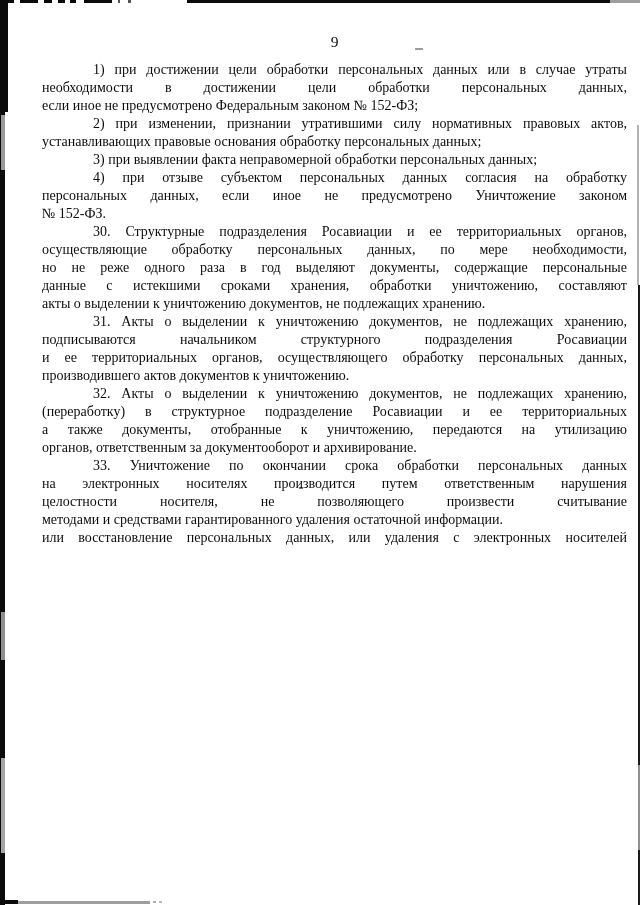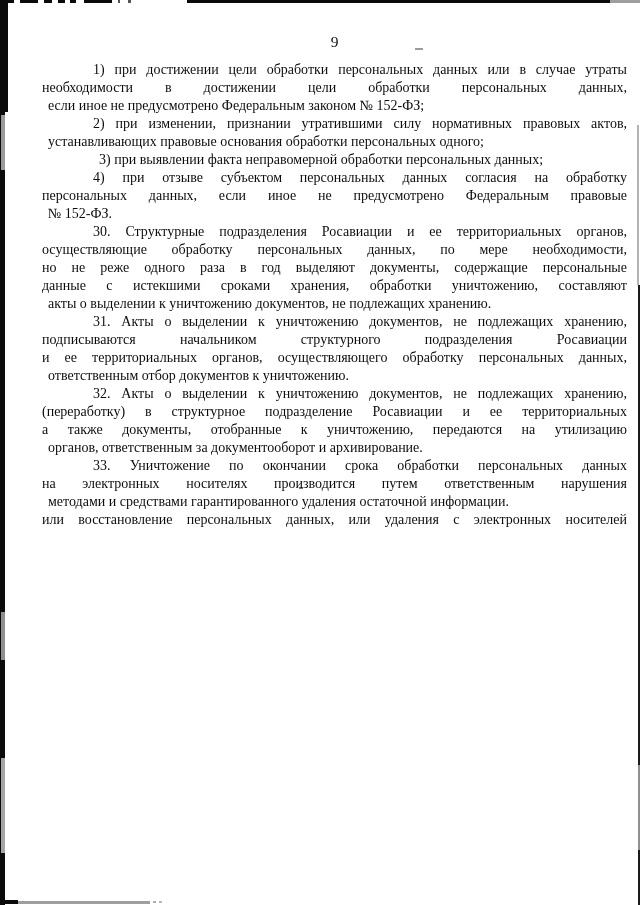--- a/index.html
+++ b/index.html
@@ -40,21 +40,21 @@
   .page-number{
     position:absolute;left:42px;top:33px;width:585px;
     text-align:center;font-size:15.5px;color:var(--text,#0d0d0d);
   }
   .content{
     position:absolute;left:42px;top:61px;width:585px;
     font-size:14px;line-height:18px;color:var(--text,#0d0d0d);
   }
   .line{height:18px;text-align:justify;text-align-last:justify;}
   .line.first{text-indent:51px;}
-  .line.last{text-align-last:left;margin-left:6px;}
+  .line.last{text-align-last:left;}
 </style>
 </head>
 <body>
 
 <div class="page">
 
   <div class="a left-bar"></div>
   <div class="a left-bar-top"></div>
   <div class="a left-gray-1"></div>
   <div class="a left-gray-2"></div>
@@ -83,49 +83,50 @@
   <div class="page-number">9</div>
 
   <div class="content">
       <div>
         <div class="line first">1) при достижении цели обработки персональных данных или в случае утраты</div>
         <div class="line">необходимости в достижении цели обработки персональных данных,</div>
         <div class="line last">если иное не предусмотрено Федеральным законом № 152-ФЗ;</div>
       </div>
       <div>
         <div class="line first">2) при изменении, признании утратившими силу нормативных правовых актов,</div>
-        <div class="line last">устанавливающих правовые основания обработки персональных одного;</div>
+        <div class="line last">устанавливающих правовые основания обработку персональных данных;</div>
       </div>
       <div>
         <div class="line first last">3) при выявлении факта неправомерной обработки персональных данных;</div>
       </div>
       <div>
         <div class="line first">4) при отзыве субъектом персональных данных согласия на обработку</div>
-        <div class="line">персональных данных, если иное не предусмотрено Федеральным правовые</div>
+        <div class="line">персональных данных, если иное не предусмотрено Уничтожение законом</div>
         <div class="line last">№ 152-ФЗ.</div>
       </div>
       <div>
         <div class="line first">30. Структурные подразделения Росавиации и ее территориальных органов,</div>
         <div class="line">осуществляющие обработку персональных данных, по мере необходимости,</div>
         <div class="line">но не реже одного раза в год выделяют документы, содержащие персональные</div>
         <div class="line">данные с истекшими сроками хранения, обработки уничтожению, составляют</div>
         <div class="line last">акты о выделении к уничтожению документов, не подлежащих хранению.</div>
       </div>
       <div>
         <div class="line first">31. Акты о выделении к уничтожению документов, не подлежащих хранению,</div>
         <div class="line">подписываются начальником структурного подразделения Росавиации</div>
         <div class="line">и ее территориальных органов, осуществляющего обработку персональных данных,</div>
-        <div class="line last">ответственным отбор документов к уничтожению.</div>
+        <div class="line last">производившего актов документов к уничтожению.</div>
       </div>
       <div>
         <div class="line first">32. Акты о выделении к уничтожению документов, не подлежащих хранению,</div>
         <div class="line">(переработку) в структурное подразделение Росавиации и ее территориальных</div>
         <div class="line">а также документы, отобранные к уничтожению, передаются на утилизацию</div>
         <div class="line last">органов, ответственным за документооборот и архивирование.</div>
       </div>
       <div>
         <div class="line first">33. Уничтожение по окончании срока обработки персональных данных</div>
         <div class="line">на электронных носителях производится путем ответственным нарушения</div>
+        <div class="line">целостности носителя, не позволяющего произвести считывание</div>
         <div class="line last">методами и средствами гарантированного удаления остаточной информации.</div>
         <div class="line">или восстановление персональных данных, или удаления с электронных носителей</div>
       </div>
     </div>
 </div>
 
 </body></html>

